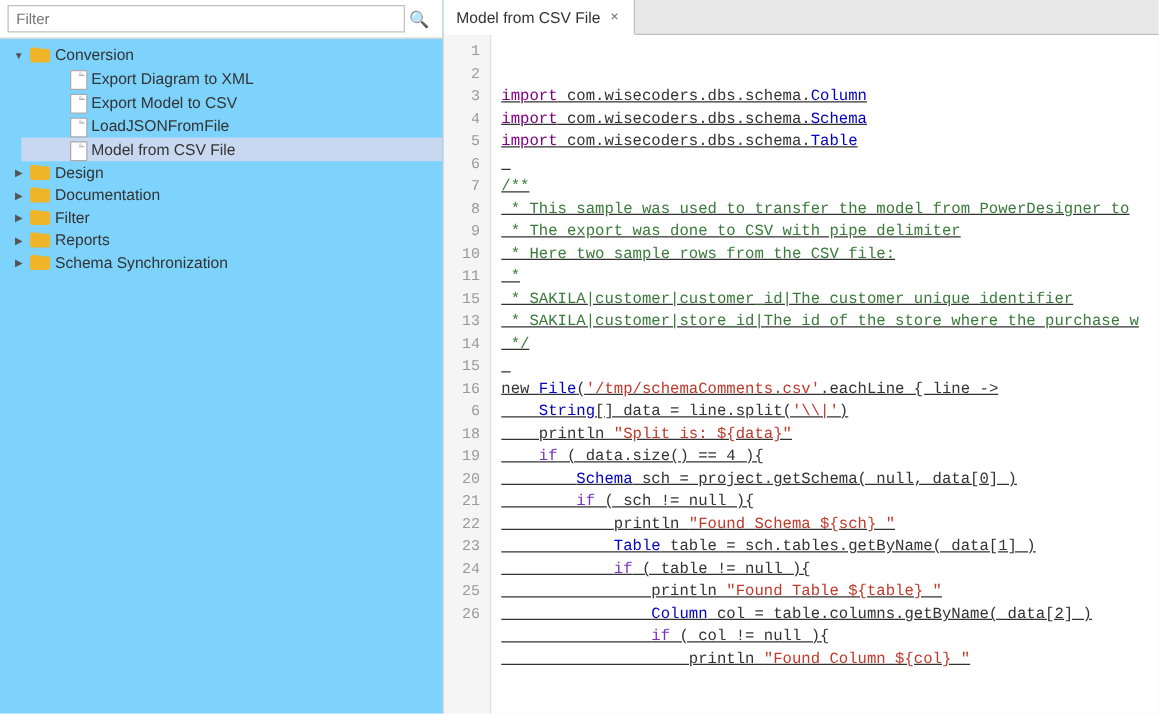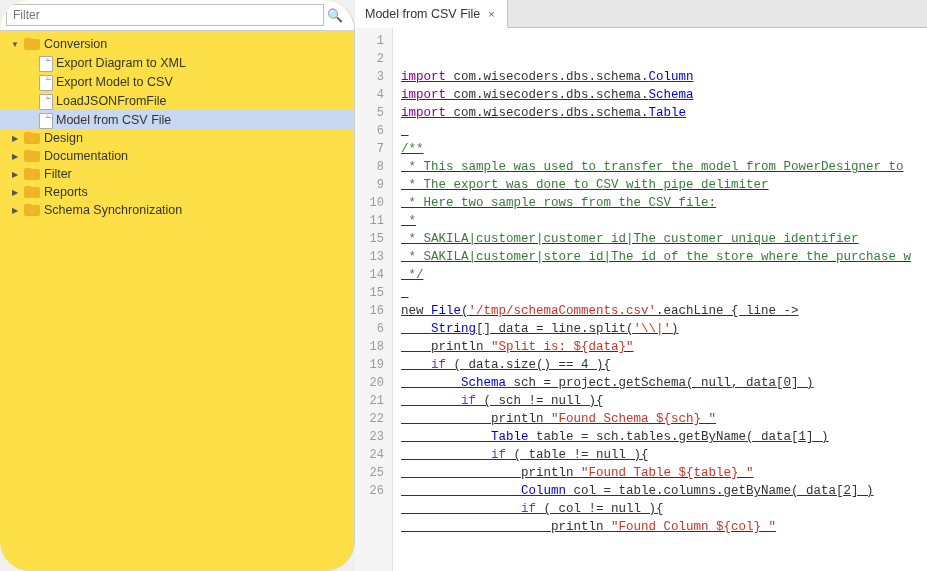--- a/index.html
+++ b/index.html
@@ -23,26 +23,25 @@
     .main-area {
       display: flex;
       flex: 1;
       overflow: hidden;
     }
 
     
     .sidebar {
       width: 355px;
       min-width: 355px;
-      background: #fde047;
+      background: #7dd3fc;
       border-right: 1px solid #d0d0d0;
       display: flex;
       flex-direction: column;
       overflow: hidden;
-      border-radius: 30px;
     }
 
     .filter-bar {
       display: flex;
       align-items: center;
       padding: 4px 6px;
       border-bottom: 1px solid #d0d0d0;
       background: #ffffff;
     }
 
@@ -156,21 +155,21 @@
       background: #e0e0e0;
       border-right: 1px solid #aaa;
       border-bottom: 1px solid #aaa;
       position: absolute;
       top: 1px;
       right: 1px;
       clip-path: polygon(0 0, 100% 100%, 0 100%);
     }
 
     .indent-1 { padding-left: 8px; }
-    .indent-2 { padding-left: 22px; }
+    .indent-2 { padding-left: 22px; margin-left: 17px; }
 
     
     .editor-area {
       flex: 1;
       display: flex;
       flex-direction: column;
       background: #fafafa;
       overflow: hidden;
     }
 

